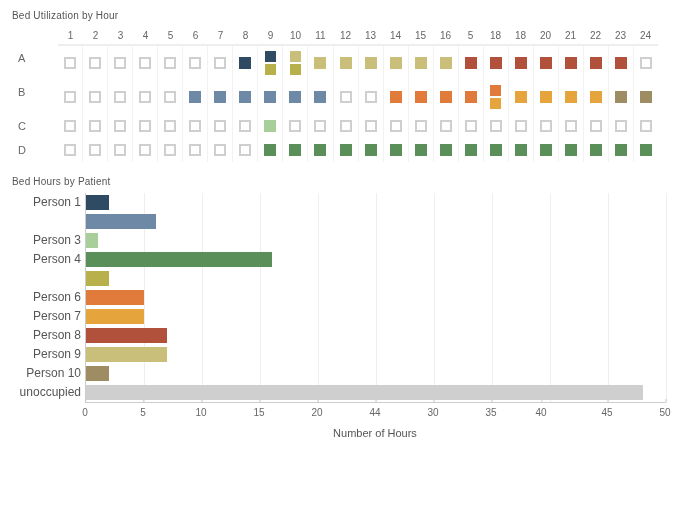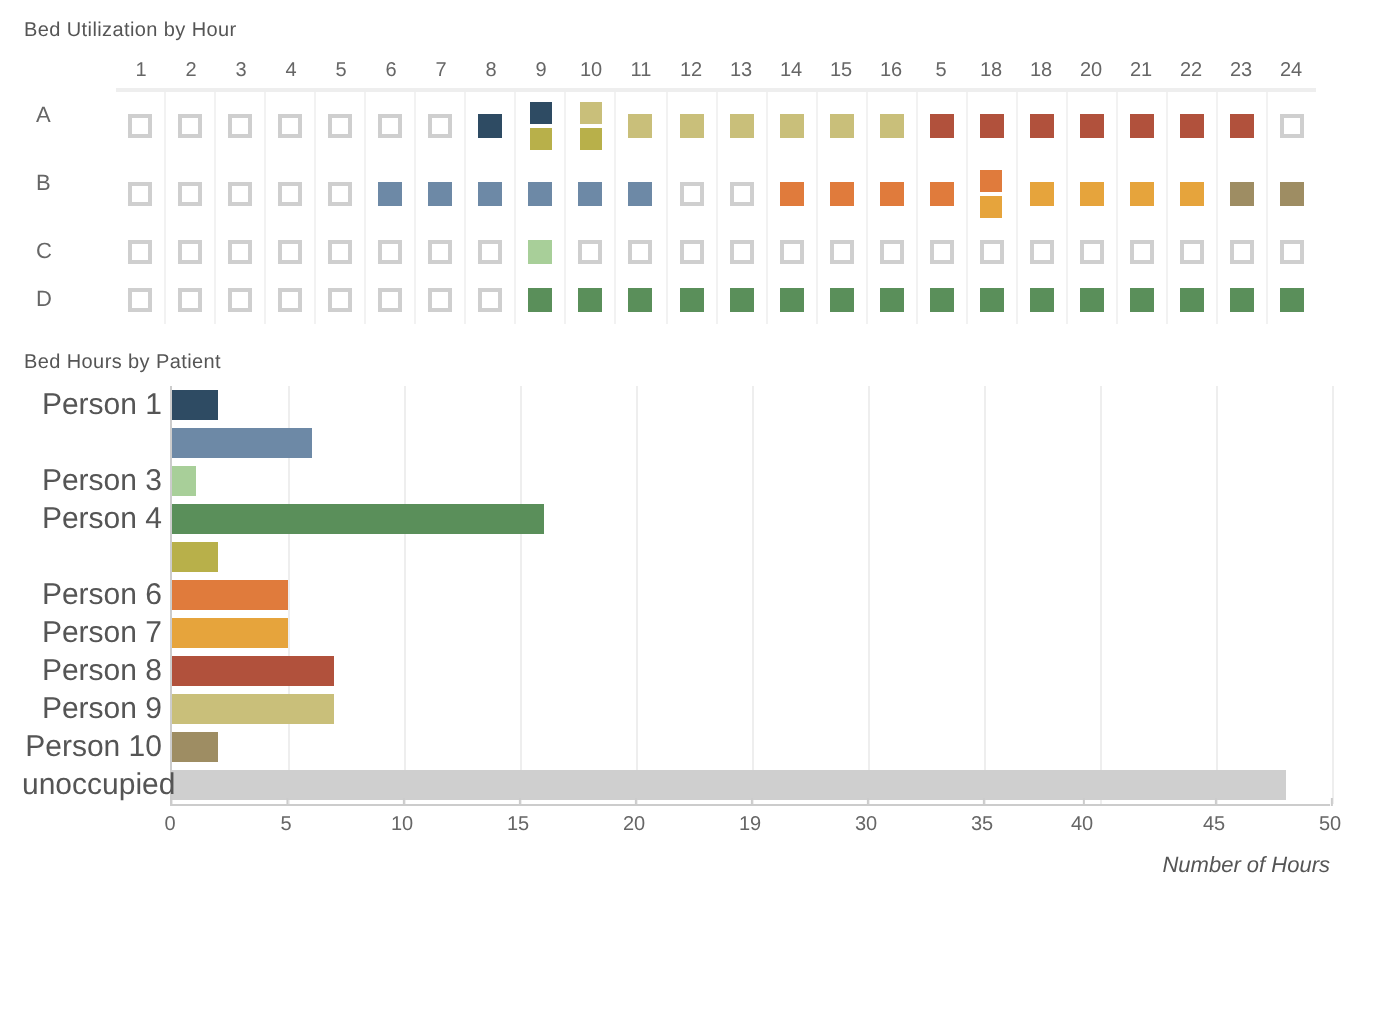--- a/index.html
+++ b/index.html
@@ -97,21 +97,21 @@
     display:flex;
     align-items:center;
     height: 19px;
     position:relative;
   }
   .bar-label {
     position:absolute;
     left:-75px;
     width:70px;
     text-align:right;
-    font-size:15px;
+    font-size:12px;
     color:#555;
     padding-right:4px;
     line-height:19px;
   }
   .bar {
     height: 15px;
   }
   .grid-line {
     position:absolute;
     top:0;
@@ -135,25 +135,24 @@
     padding-top:4px;
   }
   .x-tick::before{
     content:"";
     position:absolute;
     top:-4px; left:50%;
     width:1px; height:4px;
     background:#ccc;
   }
   .x-title {
-    text-align:right;
+    text-align:center;
     font-size:11px;
     color:#555;
     margin-top:2px;
-    font-style:italic;
   }
 </style>
 </head>
 <body>
 
 <div class="wrap">
   <div class="section-title">Bed Utilization by Hour</div>
   <div class="heatmap">
     <div class="hm-header" id="hm-header">
         <div class="hm-col-label">1</div>
@@ -550,21 +549,21 @@
           <div class="bar" style="width: 556.8px; background: rgb(207, 207, 207);"></div>
         </div>
       </div>
     <div class="x-axis" id="x-axis">
       <div class="x-title" style="position:absolute;bottom:0;left:0;right:0;">Number of Hours</div>
     <div class="x-tick" style="left: 0px;">0</div>
         <div class="x-tick" style="left: 58px;">5</div>
         <div class="x-tick" style="left: 116px;">10</div>
         <div class="x-tick" style="left: 174px;">15</div>
         <div class="x-tick" style="left: 232px;">20</div>
-        <div class="x-tick" style="left: 290px;">19</div>
+        <div class="x-tick" style="left: 290px;">44</div>
         <div class="x-tick" style="left: 348px;">30</div>
         <div class="x-tick" style="left: 406px;">35</div>
         <div class="x-tick" style="left: 456px;">40</div>
         <div class="x-tick" style="left: 522px;">45</div>
         <div class="x-tick" style="left: 580px;">50</div>
       </div>
   </div>
 </div>
 
 </body></html>

